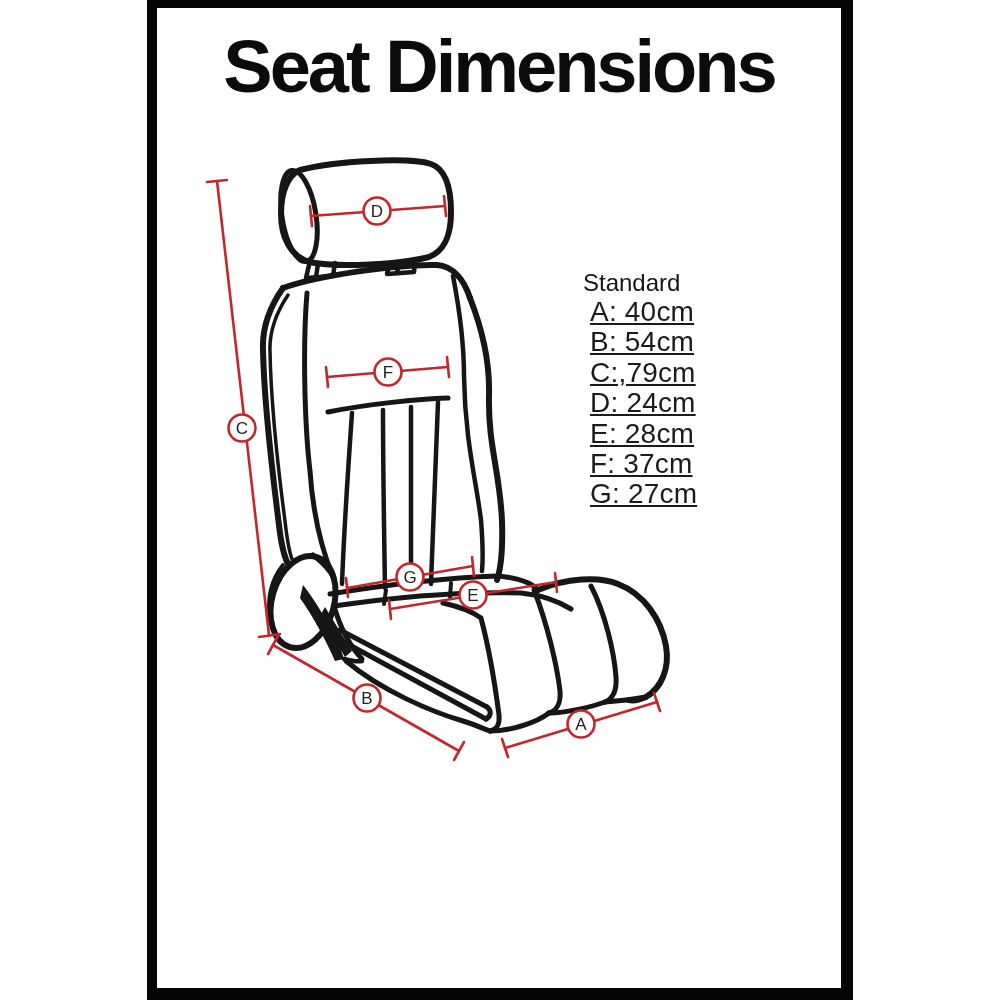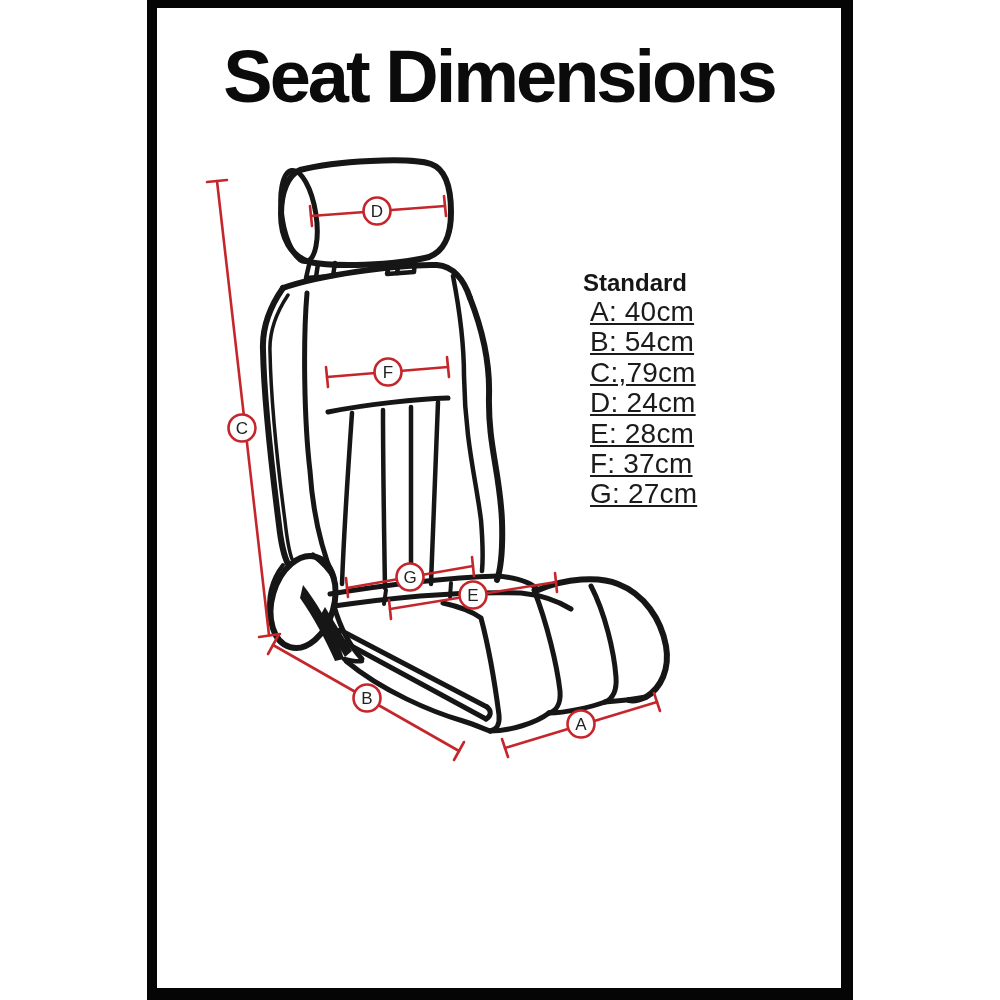--- a/index.html
+++ b/index.html
@@ -6,29 +6,29 @@
   .canvas{
     position:relative;width:1000px;height:1000px;background:#ffffff;
     font-family:"Liberation Sans",sans-serif;overflow:hidden;
   }
   .frame{
     position:absolute;left:147px;top:0;width:706px;height:1000px;
     border-style:solid;border-color:#050505;border-width:8px 12px 12px 10px;
     box-sizing:border-box;background:#ffffff;
   }
   .title{
-    position:absolute;left:157px;top:40px;width:684px;margin:0;
+    position:absolute;left:157px;top:30px;width:684px;margin:0;
     text-align:center;font-size:74px;line-height:1.0;font-weight:bold;
     letter-spacing:-3px;color:#0b0b0b;
   }
   .spec{
     position:absolute;left:583px;top:269px;color:#1b1b1b;
   }
   .spec-heading{
-    font-size:24px;font-weight:bold;line-height:28px;color:#161616;
+    font-size:24px;font-weight:normal;line-height:28px;color:#161616;
   }
   .spec-row{
     font-size:28px;line-height:30.4px;padding-left:7px;letter-spacing:0.2px;text-decoration:underline;
   }
   .art{position:absolute;left:0;top:0;width:1000px;height:1000px;}
 </style>
 </head>
 <body>
 
 <div class="canvas">

